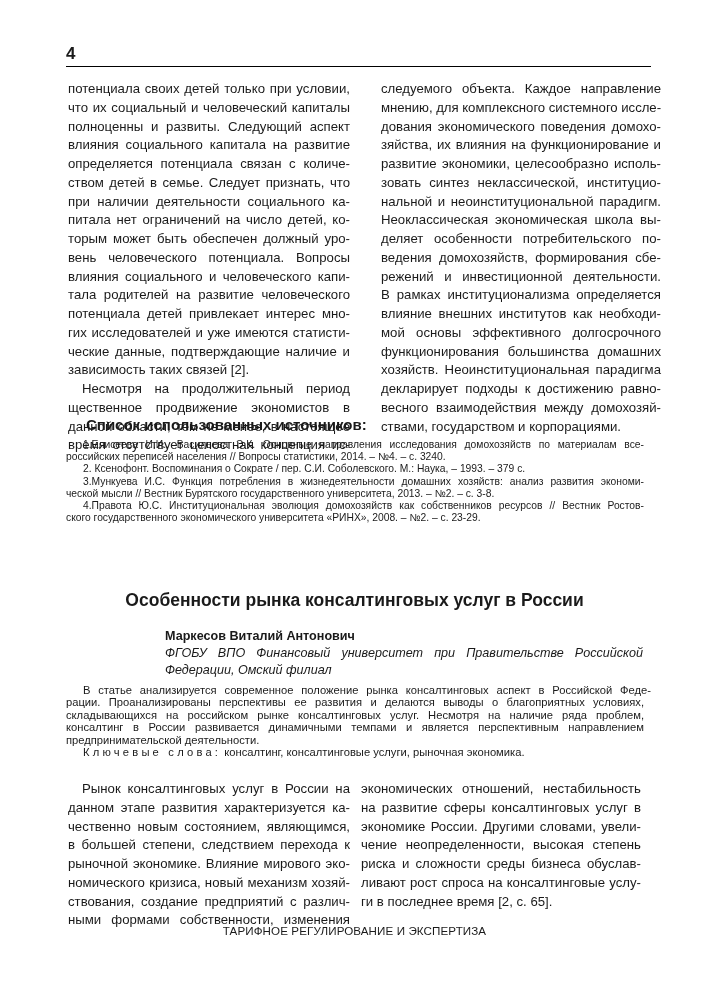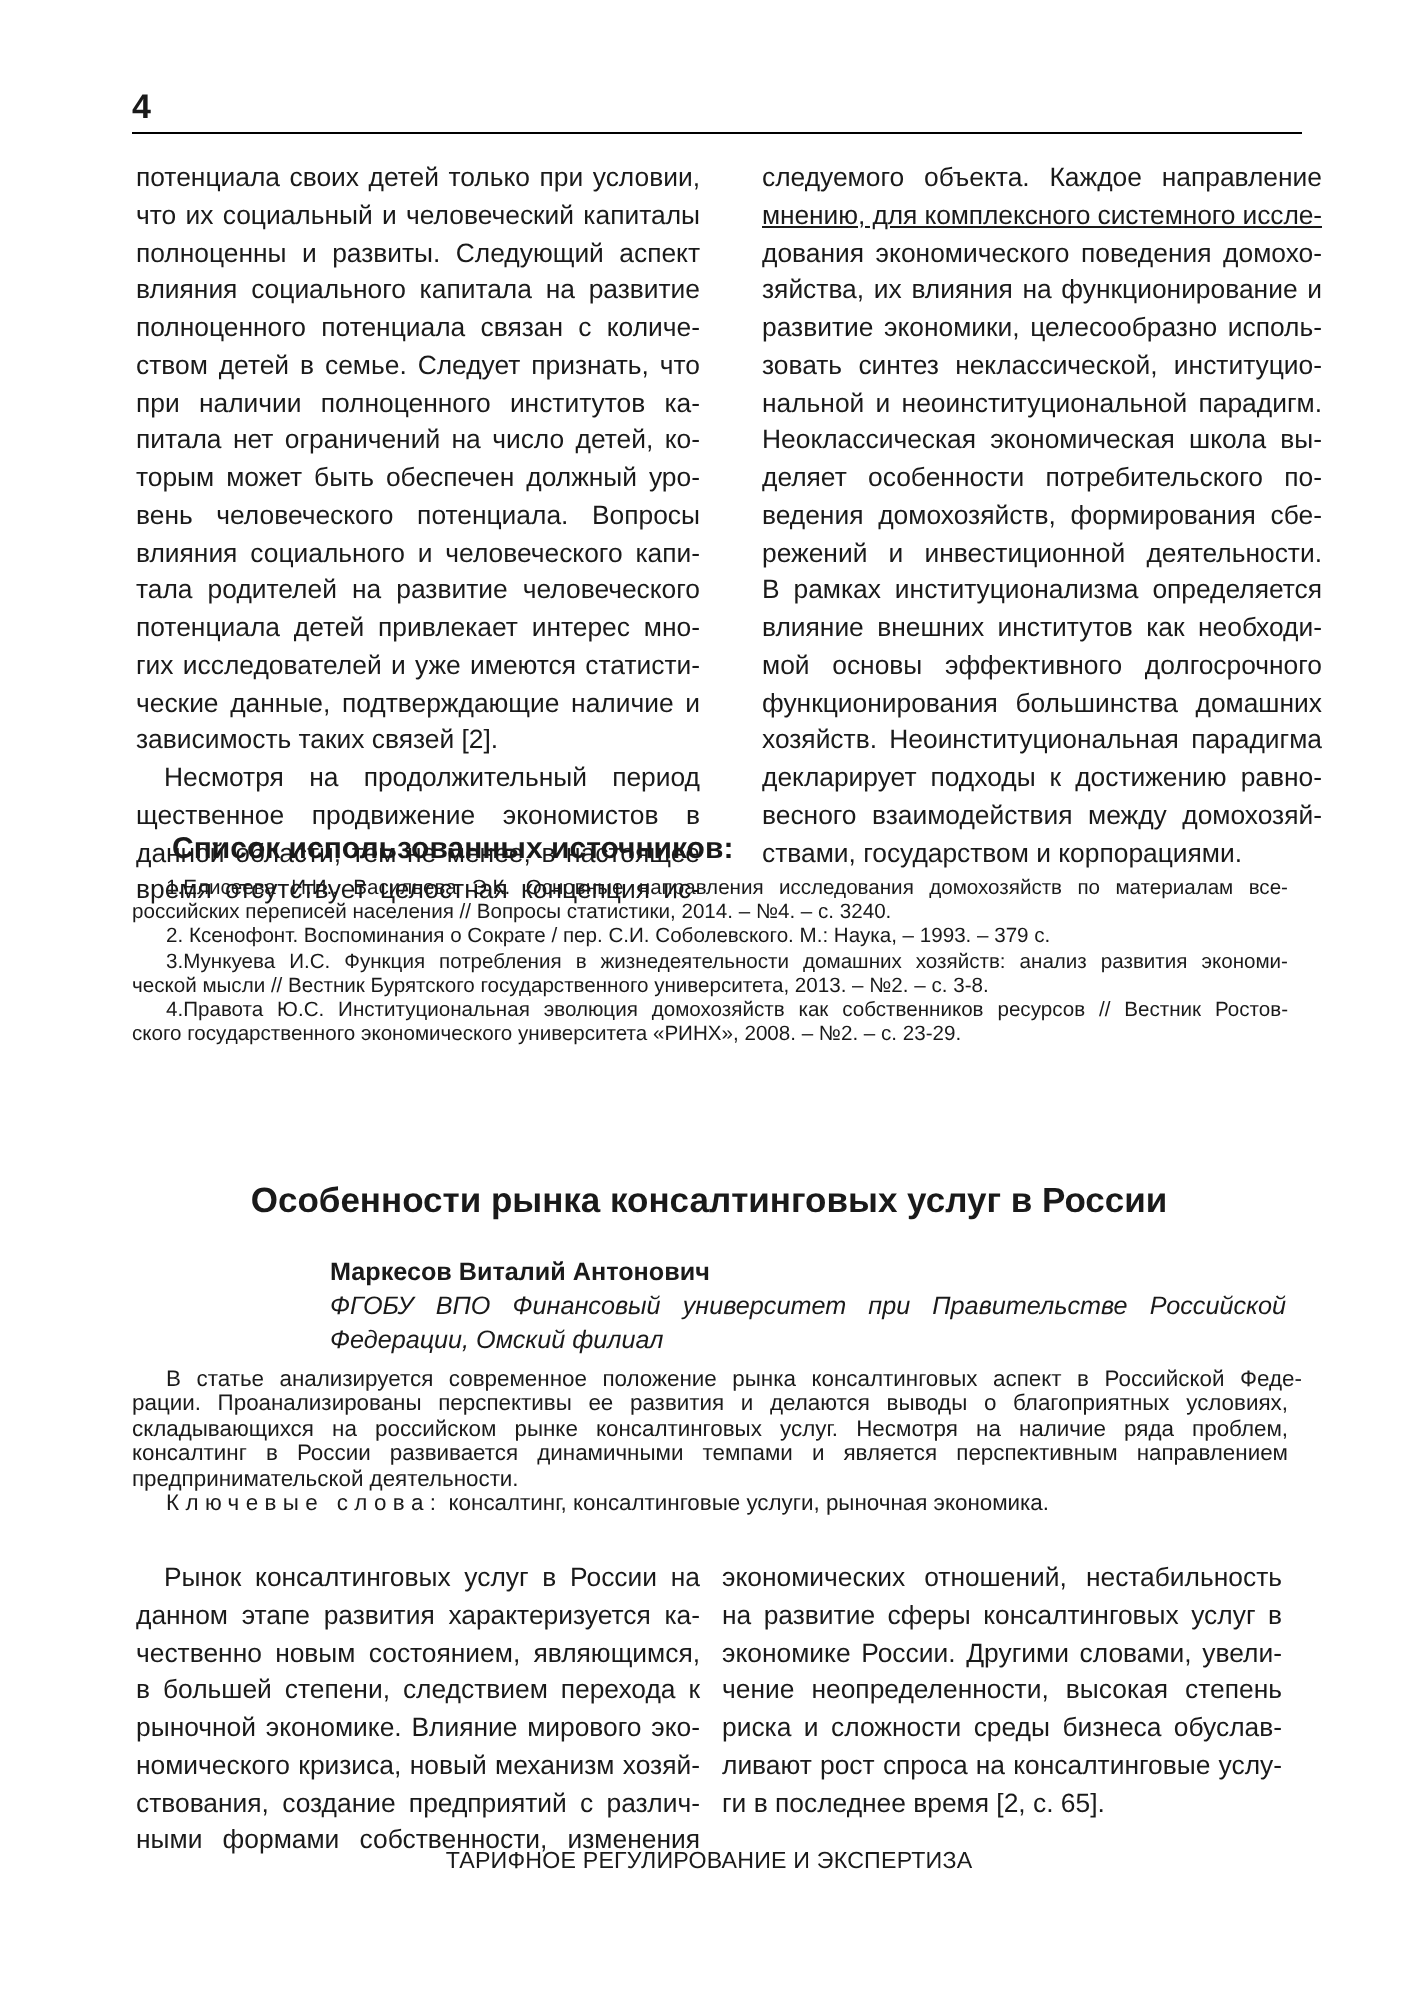--- a/index.html
+++ b/index.html
@@ -43,41 +43,41 @@
 <body>
 
 <div class="page-num">4</div>
 <div class="header-rule"></div>
 
 <div class="col col1">
   <span class="ln" style="word-spacing: 1.10938px;">потенциала своих детей только при условии,</span>
   <span class="ln" style="word-spacing: 0.984375px;">что их социальный и человеческий капиталы</span>
   <span class="ln" style="word-spacing: 4.04688px;">полноценны и развиты. Следующий аспект</span>
   <span class="ln" style="word-spacing: 3.20703px;">влияния социального капитала на развитие</span>
-  <span class="ln" style="word-spacing: 3.07031px;">полноценного потенциала связан с количе-</span>
+  <span class="ln" style="word-spacing: 3.07031px;">определяется потенциала связан с количе-</span>
   <span class="ln" style="word-spacing: 1.80729px;">ством детей в семье. Следует признать, что</span>
-  <span class="ln" style="word-spacing: 3.51562px;">при наличии полноценного институтов ка-</span>
+  <span class="ln" style="word-spacing: 3.51562px;">при наличии деятельности социального ка-</span>
   <span class="ln" style="word-spacing: 2.03906px;">питала нет ограничений на число детей, ко-</span>
   <span class="ln" style="word-spacing: 2.30625px;">торым может быть обеспечен должный уро-</span>
   <span class="ln" style="word-spacing: 8.13542px;">вень человеческого потенциала. Вопросы</span>
   <span class="ln" style="word-spacing: 2.75391px;">влияния социального и человеческого капи-</span>
   <span class="ln" style="word-spacing: 3.89062px;">тала родителей на развитие человеческого</span>
   <span class="ln" style="word-spacing: 3.26562px;">потенциала детей привлекает интерес мно-</span>
   <span class="ln" style="word-spacing: 0.98125px;">гих исследователей и уже имеются статисти-</span>
   <span class="ln" style="word-spacing: 2.16016px;">ческие данные, подтверждающие наличие и</span>
   <span class="ln last">зависимость таких связей [2].</span>
   <span class="ln indent" style="word-spacing: 8.97396px;">Несмотря на продолжительный период</span>
   <span class="ln" style="word-spacing: 10.1042px;">щественное продвижение экономистов в</span>
   <span class="ln" style="word-spacing: 1.64062px;">данной области, тем не менее, в настоящее</span>
   <span class="ln" style="word-spacing: 3.00391px;">время отсутствует целостная концепция ис-</span>
 </div>
 
 <div class="col col2">
   <span class="ln" style="word-spacing: 6.25521px;">следуемого объекта. Каждое направление</span>
-  <span class="ln" style="letter-spacing: -0.0438988px; text-decoration: underline;">мнению, для комплексного системного иссле-</span>
+  <span class="ln" style="letter-spacing: -0.0438988px;">мнению, для комплексного системного иссле-</span>
   <span class="ln" style="word-spacing: 2.13542px;">дования экономического поведения домохо-</span>
   <span class="ln" style="word-spacing: 1.17813px;">зяйства, их влияния на функционирование и</span>
   <span class="ln" style="word-spacing: 1.63542px;">развитие экономики, целесообразно исполь-</span>
   <span class="ln" style="word-spacing: 4.48438px;">зовать синтез неклассической, институцио-</span>
   <span class="ln" style="word-spacing: 1.97396px;">нальной и неоинституциональной парадигм.</span>
   <span class="ln" style="word-spacing: 3.38542px;">Неоклассическая экономическая школа вы-</span>
   <span class="ln" style="word-spacing: 7px;">деляет особенности потребительского по-</span>
   <span class="ln" style="word-spacing: 3.72917px;">ведения домохозяйств, формирования сбе-</span>
   <span class="ln" style="word-spacing: 6.92708px;">режений и инвестиционной деятельности.</span>
   <span class="ln" style="word-spacing: 3.29167px;">В рамках институционализма определяется</span>

